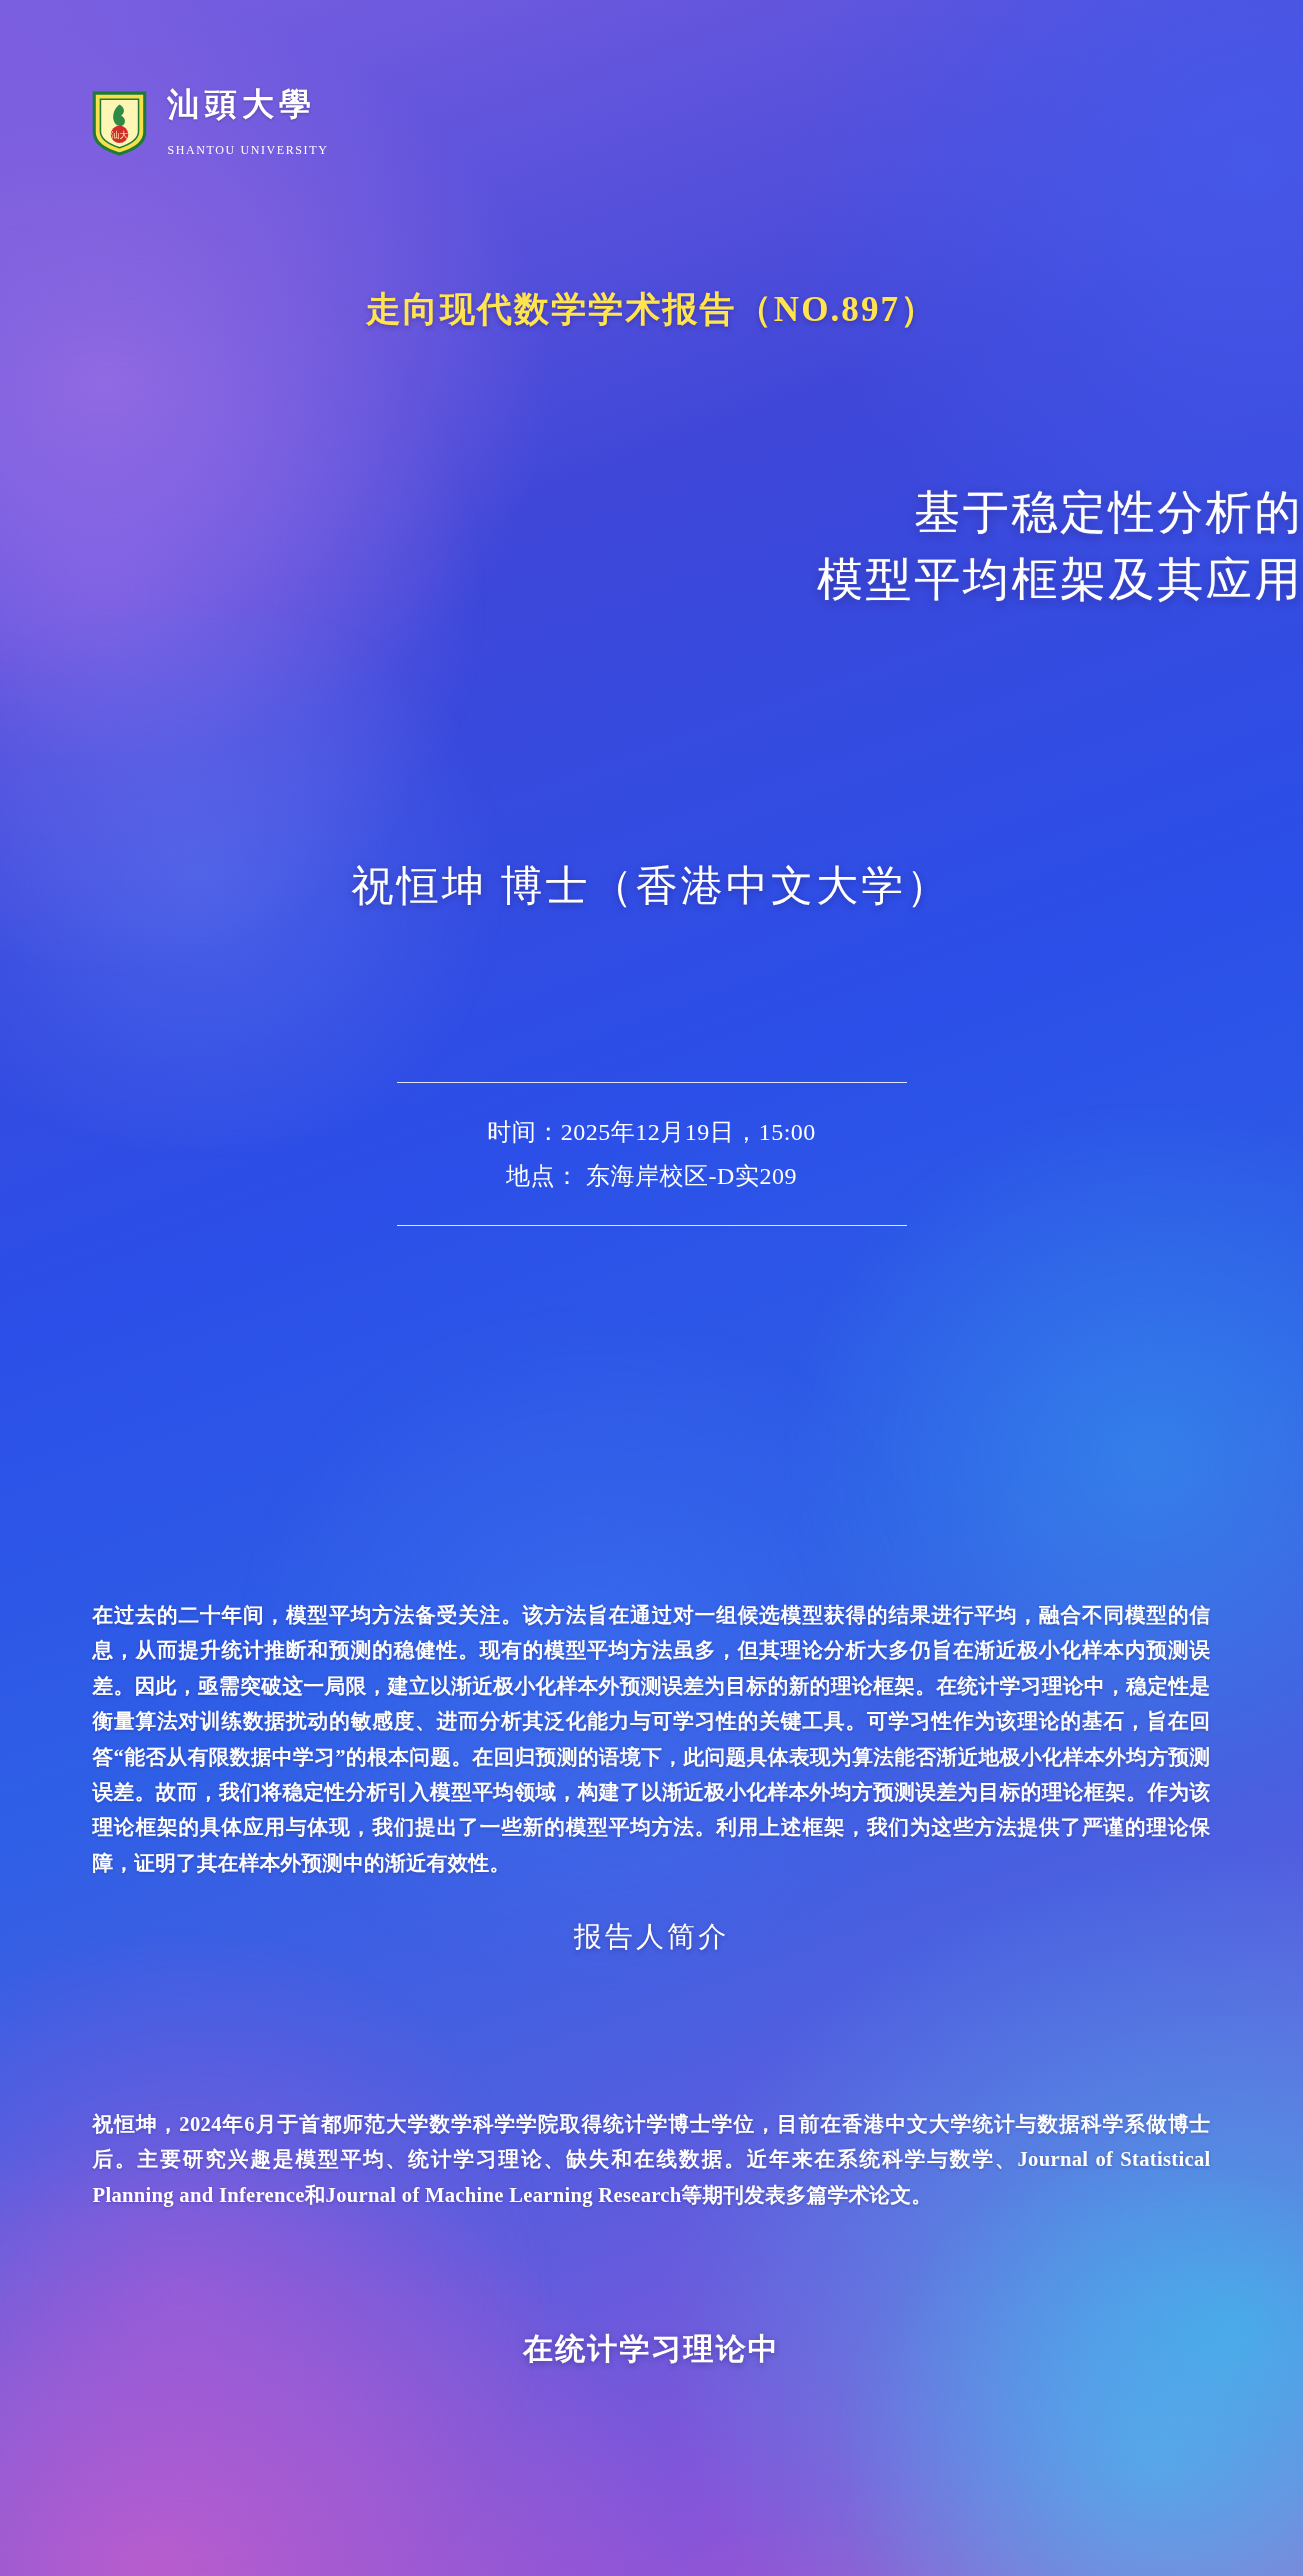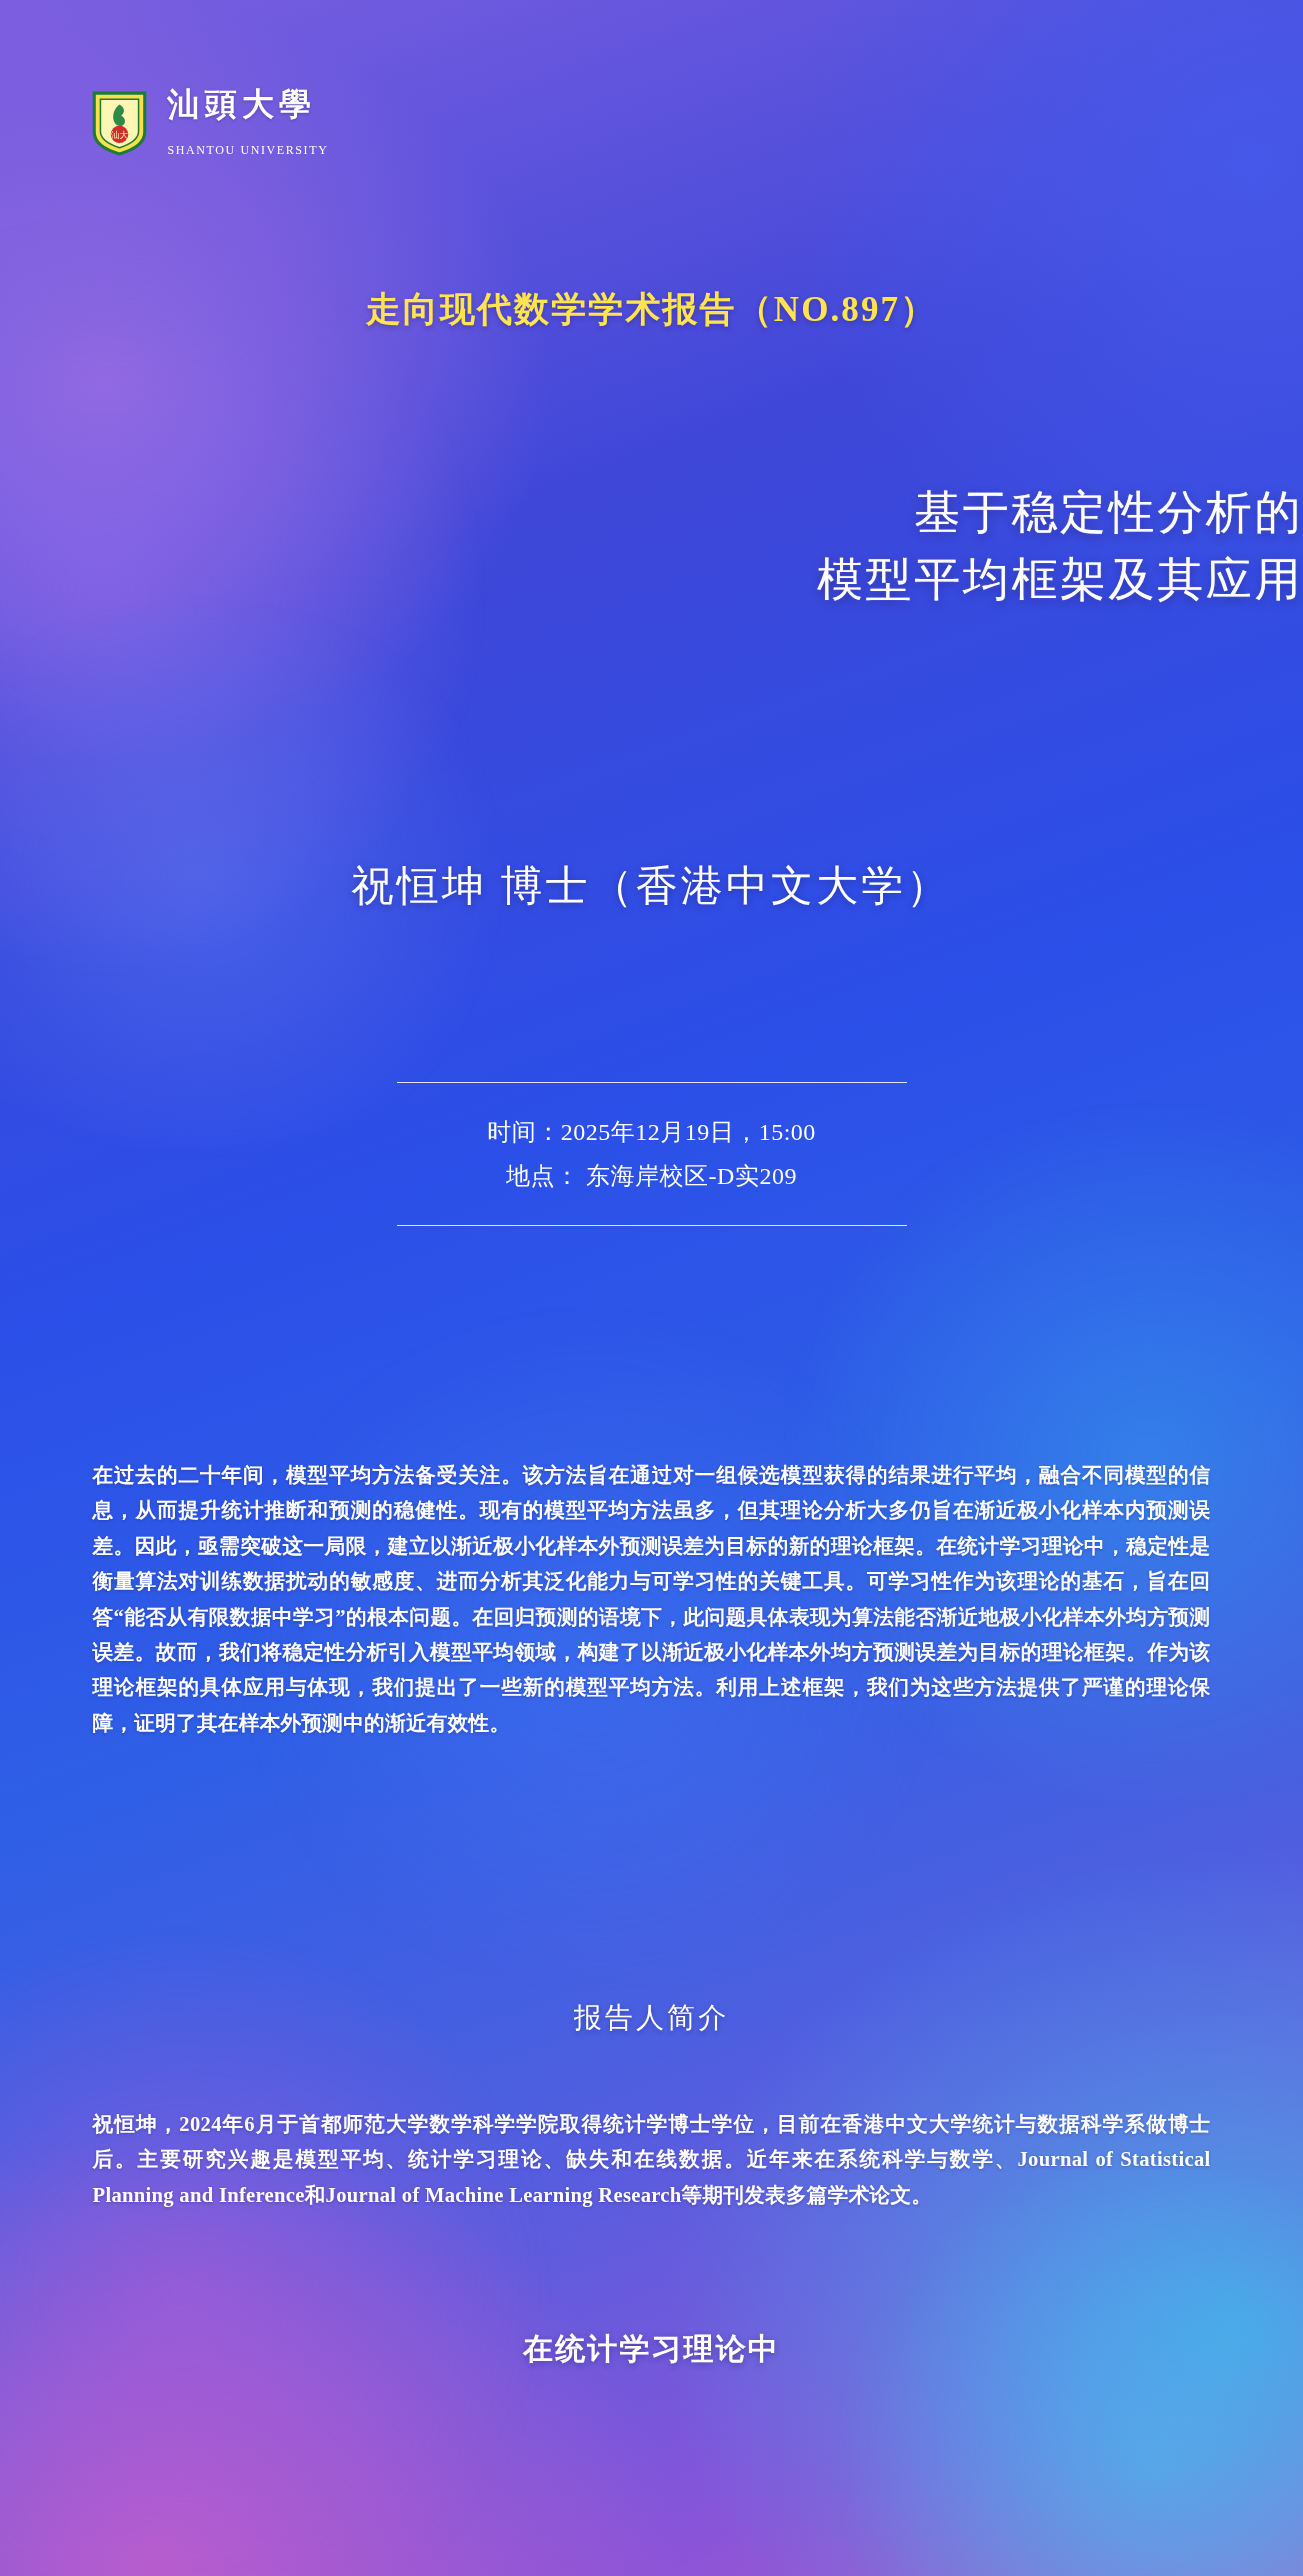--- a/index.html
+++ b/index.html
@@ -179,39 +179,39 @@
     position: absolute;
     width: 100%;
     text-align: center;
     color: #ffffff;
     font-size: 28px;
     letter-spacing: 3.1px;
     font-family: "Liberation Serif", serif;
     text-shadow: 0 1.5px 5.2px rgba(30,20,90,0.35);
   }
   .section-head.abstract { top: 1412px; }
-  .section-head.bio { top: 1999px; }
+  .section-head.bio { top: 1918px; }
 
   
   .body-text {
     position: absolute;
     left: 50%;
     transform: translateX(-50%);
     width: 1118px;
     color: #ffffff;
     font-size: 20.6px;
     line-height: 1.72;
     text-align: justify;
     text-justify: inter-ideograph;
     letter-spacing: 0.3px;
     font-family: "Liberation Serif", serif;
     font-weight: 700;
     text-shadow: 0 1px 3.1px rgba(30,20,90,0.3);
   }
-  .body-text.abstract { top: 1458px; }
+  .body-text.abstract { top: 1598px; }
   .body-text.bio { top: 2107px; }
 
   
   .welcome {
     position: absolute;
     top: 2329px;
     width: 100%;
     text-align: center;
     color: #ffffff;
     font-size: 30px;

